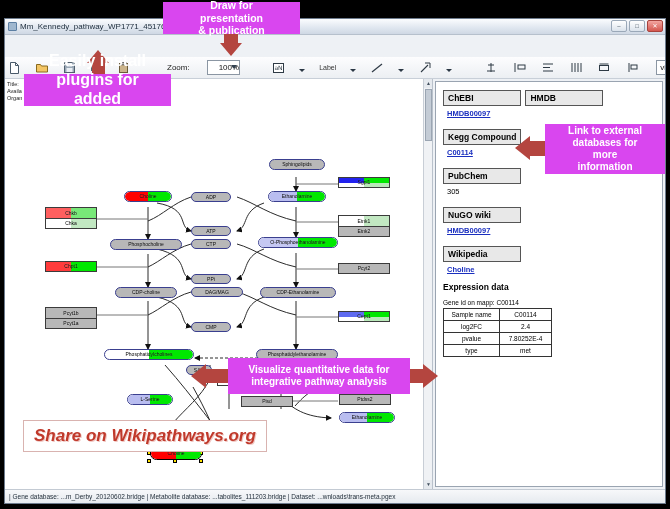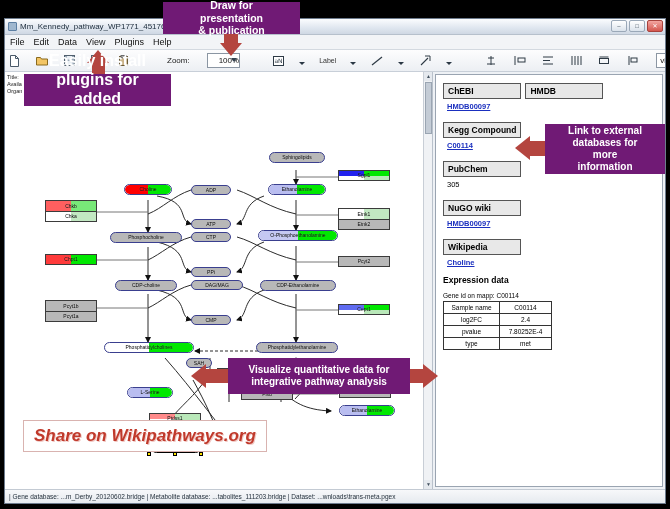--- a/index.html
+++ b/index.html
@@ -43,20 +43,21 @@
     display:flex; align-items:center; padding-left:5px; gap:9px;
     font-size:9px; color:#111;
   }
   .menubar span { cursor:default; }
 
   .toolbar {
     height:22px; background:linear-gradient(#fdfdfe,#eceff3);
     border-bottom:1px solid #c8cfd8;
     display:flex; align-items:center; gap:14px; padding:0 3px;
     position:relative;
+    margin-top:22px;
   }
   .tbtn { width:15px; height:16px; display:flex; align-items:center; justify-content:center;
           border:1px solid transparent; border-radius:2px; }
   .tbtn svg { display:block; }
   .tsep { width:1px; height:14px; background:#c2c9d2; margin:0 2px; }
   .zoom-label { font-size:8px; color:#222; margin:0 3px 0 5px; }
   .zoom-combo {
     width:58px; height:15px; border:1px solid #8b96a3; background:#fff;
     display:flex; align-items:center; font-size:8px; padding-left:11px;
     position:relative; color:#111;
@@ -127,21 +128,21 @@
   .exp-title { font-weight:bold; font-size:8.5px; color:#000; margin:4px 0 7px 0; }
   .gid { font-size:6.5px; color:#000; margin-bottom:2px; }
   table.exp { border-collapse:collapse; font-size:6.5px; }
   table.exp td { border:1px solid #333; padding:2px 4px; text-align:center; color:#000; height:11px; }
   table.exp td.k { width:56px; } table.exp td.v { width:52px; }
 
   .statusbar { height:14px; background:linear-gradient(#f7f8fa,#e6eaef); border-top:1px solid #c3cad3;
      font-size:6.5px; color:#1d2a36; display:flex; align-items:center; padding-left:4px; white-space:nowrap; }
 
   
-  .callout { position:absolute; background:#701a75; color:#fff; font-weight:bold;
+  .callout { position:absolute; background:#d946ef; color:#fff; font-weight:bold;
      text-align:center; display:flex; align-items:center; justify-content:center;
      line-height:1.18; padding:3px 20px; z-index:40; }
   .arrow-dn, .arrow-up, .arrow-lt, .arrow-rt { position:absolute; z-index:39; }
   .arrow-dn { border-left:11px solid transparent; border-right:11px solid transparent; border-top:13px solid #b4453f; }
   .arrow-up { border-left:11px solid transparent; border-right:11px solid transparent; border-bottom:13px solid #b4453f; }
   .arrow-lt { border-top:12px solid transparent; border-bottom:12px solid transparent; border-right:15px solid #b4453f; }
   .arrow-rt { border-top:12px solid transparent; border-bottom:12px solid transparent; border-left:15px solid #b4453f; }
   .stem { position:absolute; background:#b4453f; z-index:38; }
 
   .share-box { position:absolute; z-index:45; border:1px solid #d9b3b0; background:#fff;
@@ -156,28 +157,20 @@
   <div class="titlebar">
     <span class="tb-icon"></span>
     <span class="tb-title">Mm_Kennedy_pathway_WP1771_45176.gpml</span>
     <span class="win-btns">
       <span class="win-btn">–</span>
       <span class="win-btn">□</span>
       <span class="win-btn close">✕</span>
     </span>
   </div>
 
-  <div class="menubar">
-    <span>File</span>
-    <span>Edit</span>
-    <span>Data</span>
-    <span>View</span>
-    <span>Plugins</span>
-    <span>Help</span>
-  </div>
 
   <div class="toolbar">
     <span class="tbtn">
       <svg width="11" height="12" viewBox="0 0 11 12">
           <path d="M1.5 .5h5l3 3v8h-8z" fill="#fff" stroke="#4a5a6a"></path>
           <path d="M6.5 .5v3h3" fill="none" stroke="#4a5a6a"></path>
         </svg>
     </span>
     <span class="tbtn">
       <svg width="12" height="11" viewBox="0 0 12 11">

